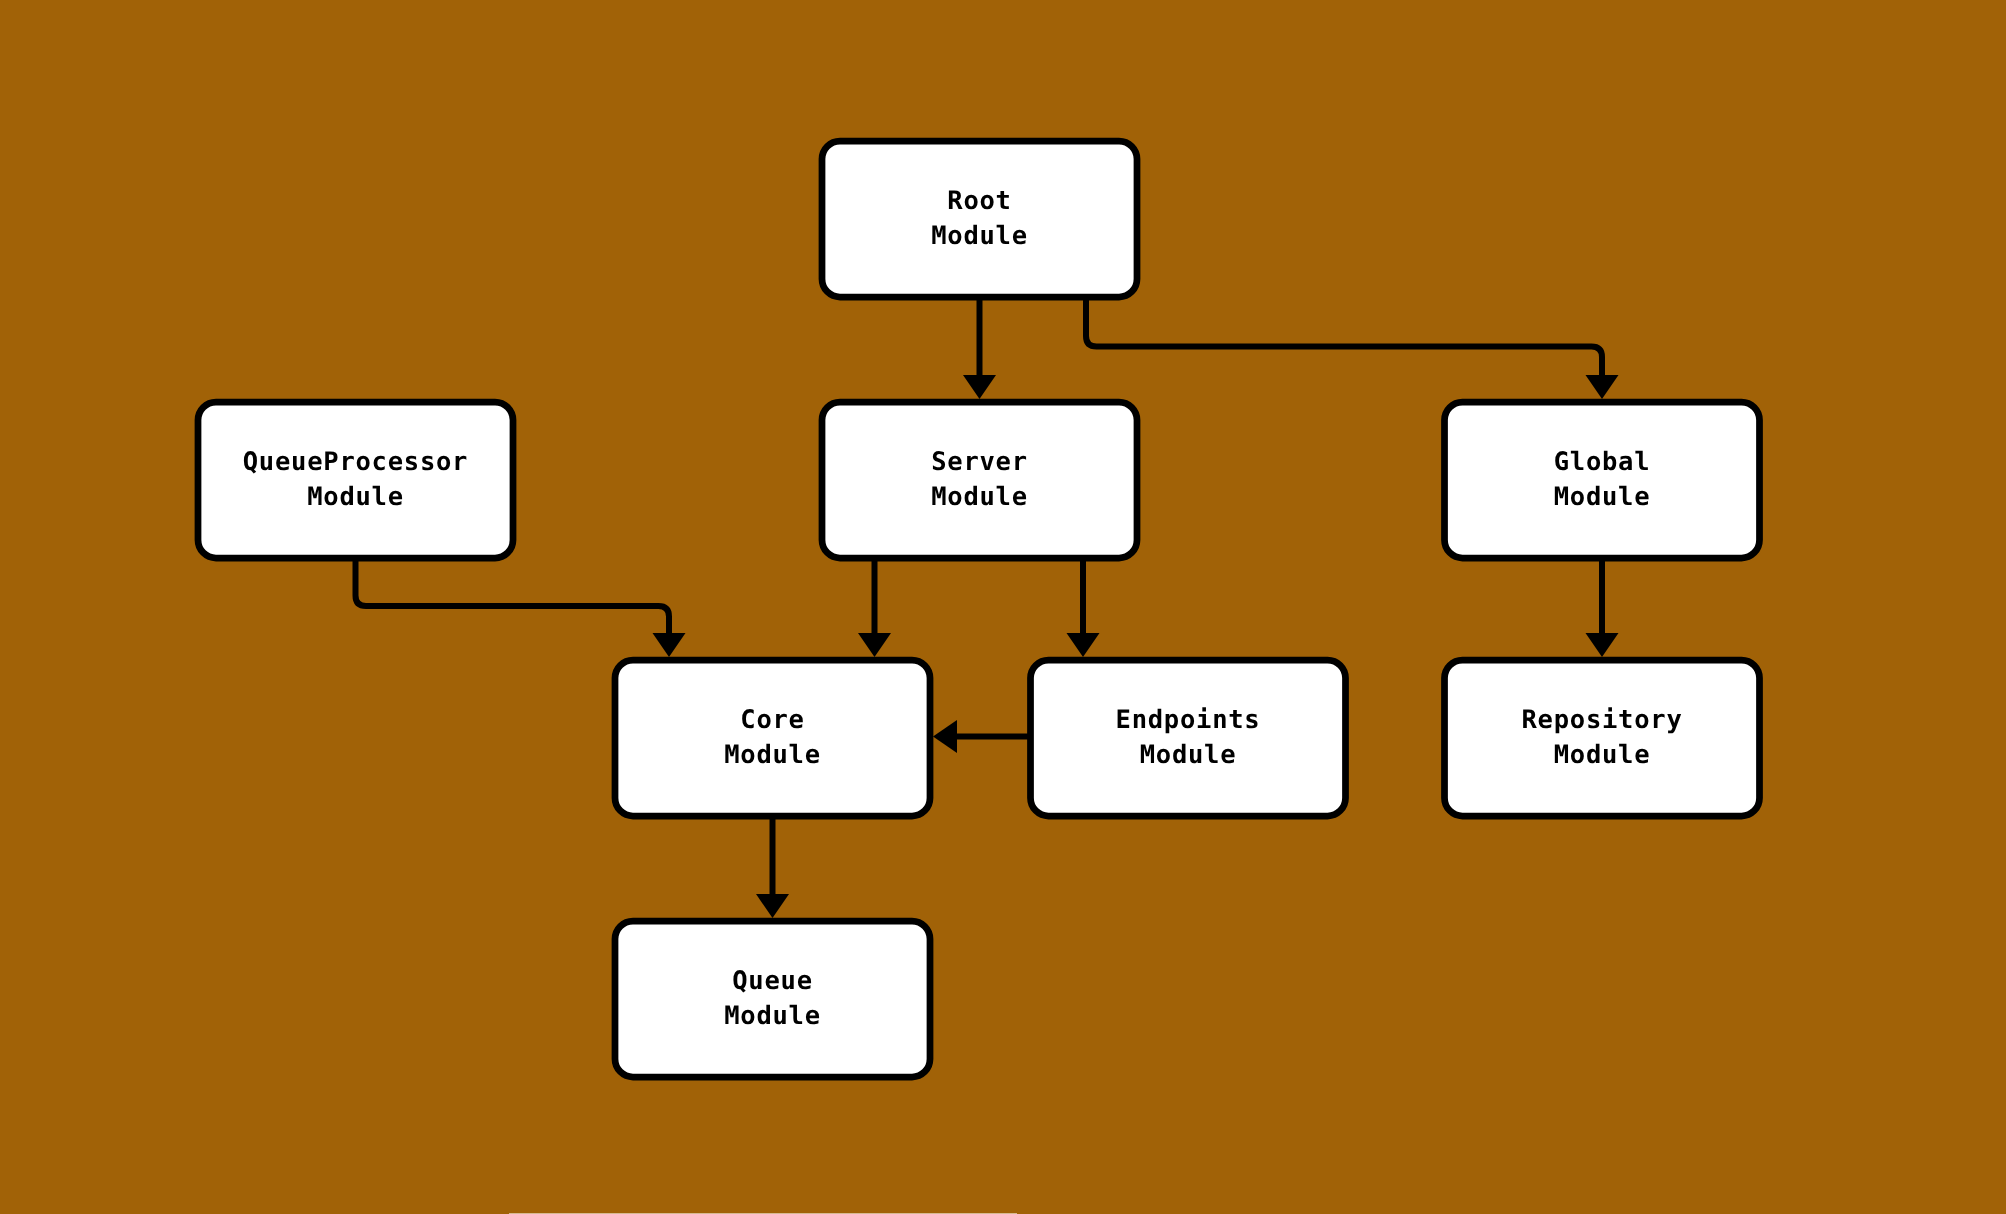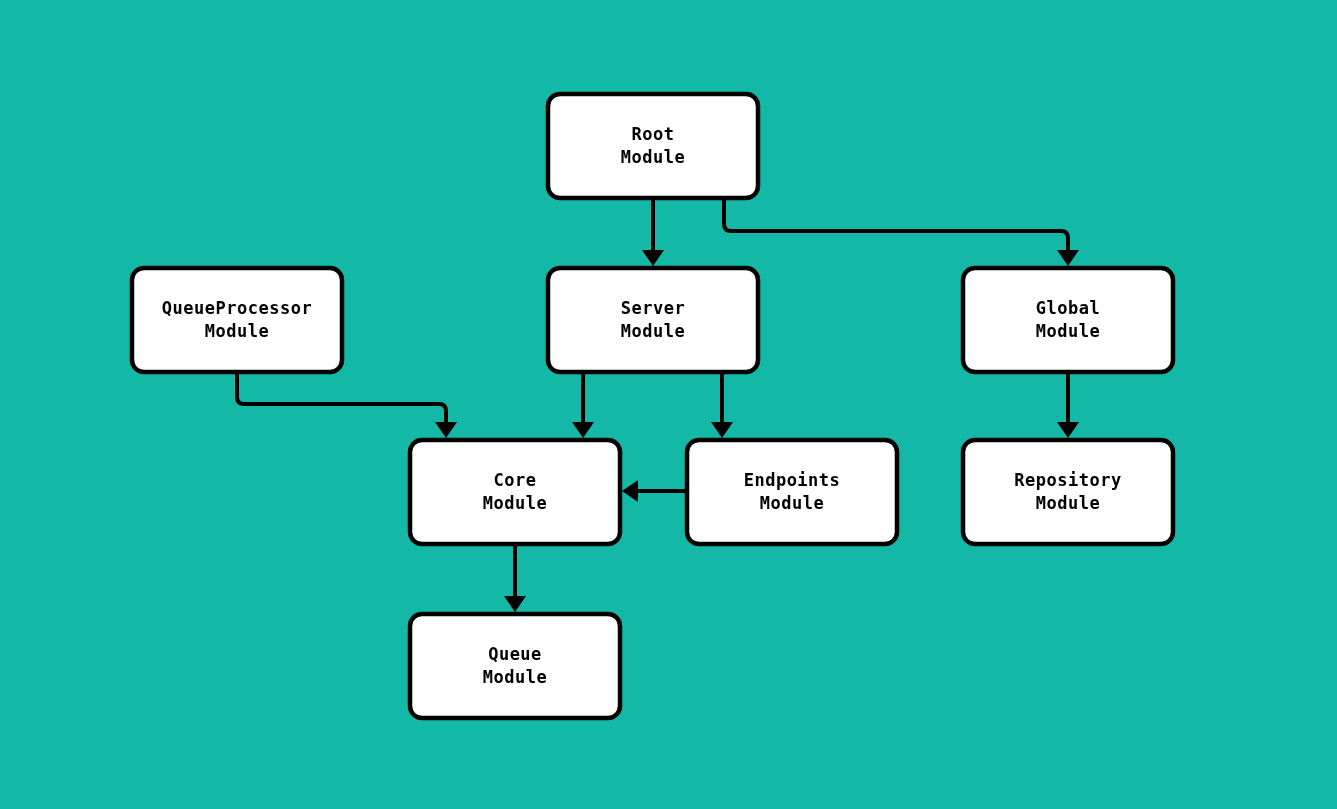--- a/index.html
+++ b/index.html
@@ -11,21 +11,21 @@
   body {
     width: 1337px;
     height: 809px;
     font-family: "DejaVu Sans Mono", "Liberation Mono", monospace;
     overflow: hidden;
   }
   #diagram-root {
     position: relative;
     width: 1337px;
     height: 809px;
-    background: #14b8a6;
+    background: #a16207;
   }
   #diagram-svg {
     position: absolute;
     left: 0;
     top: 0;
     width: 1337px;
     height: 809px;
     display: block;
   }
   .node-label {

